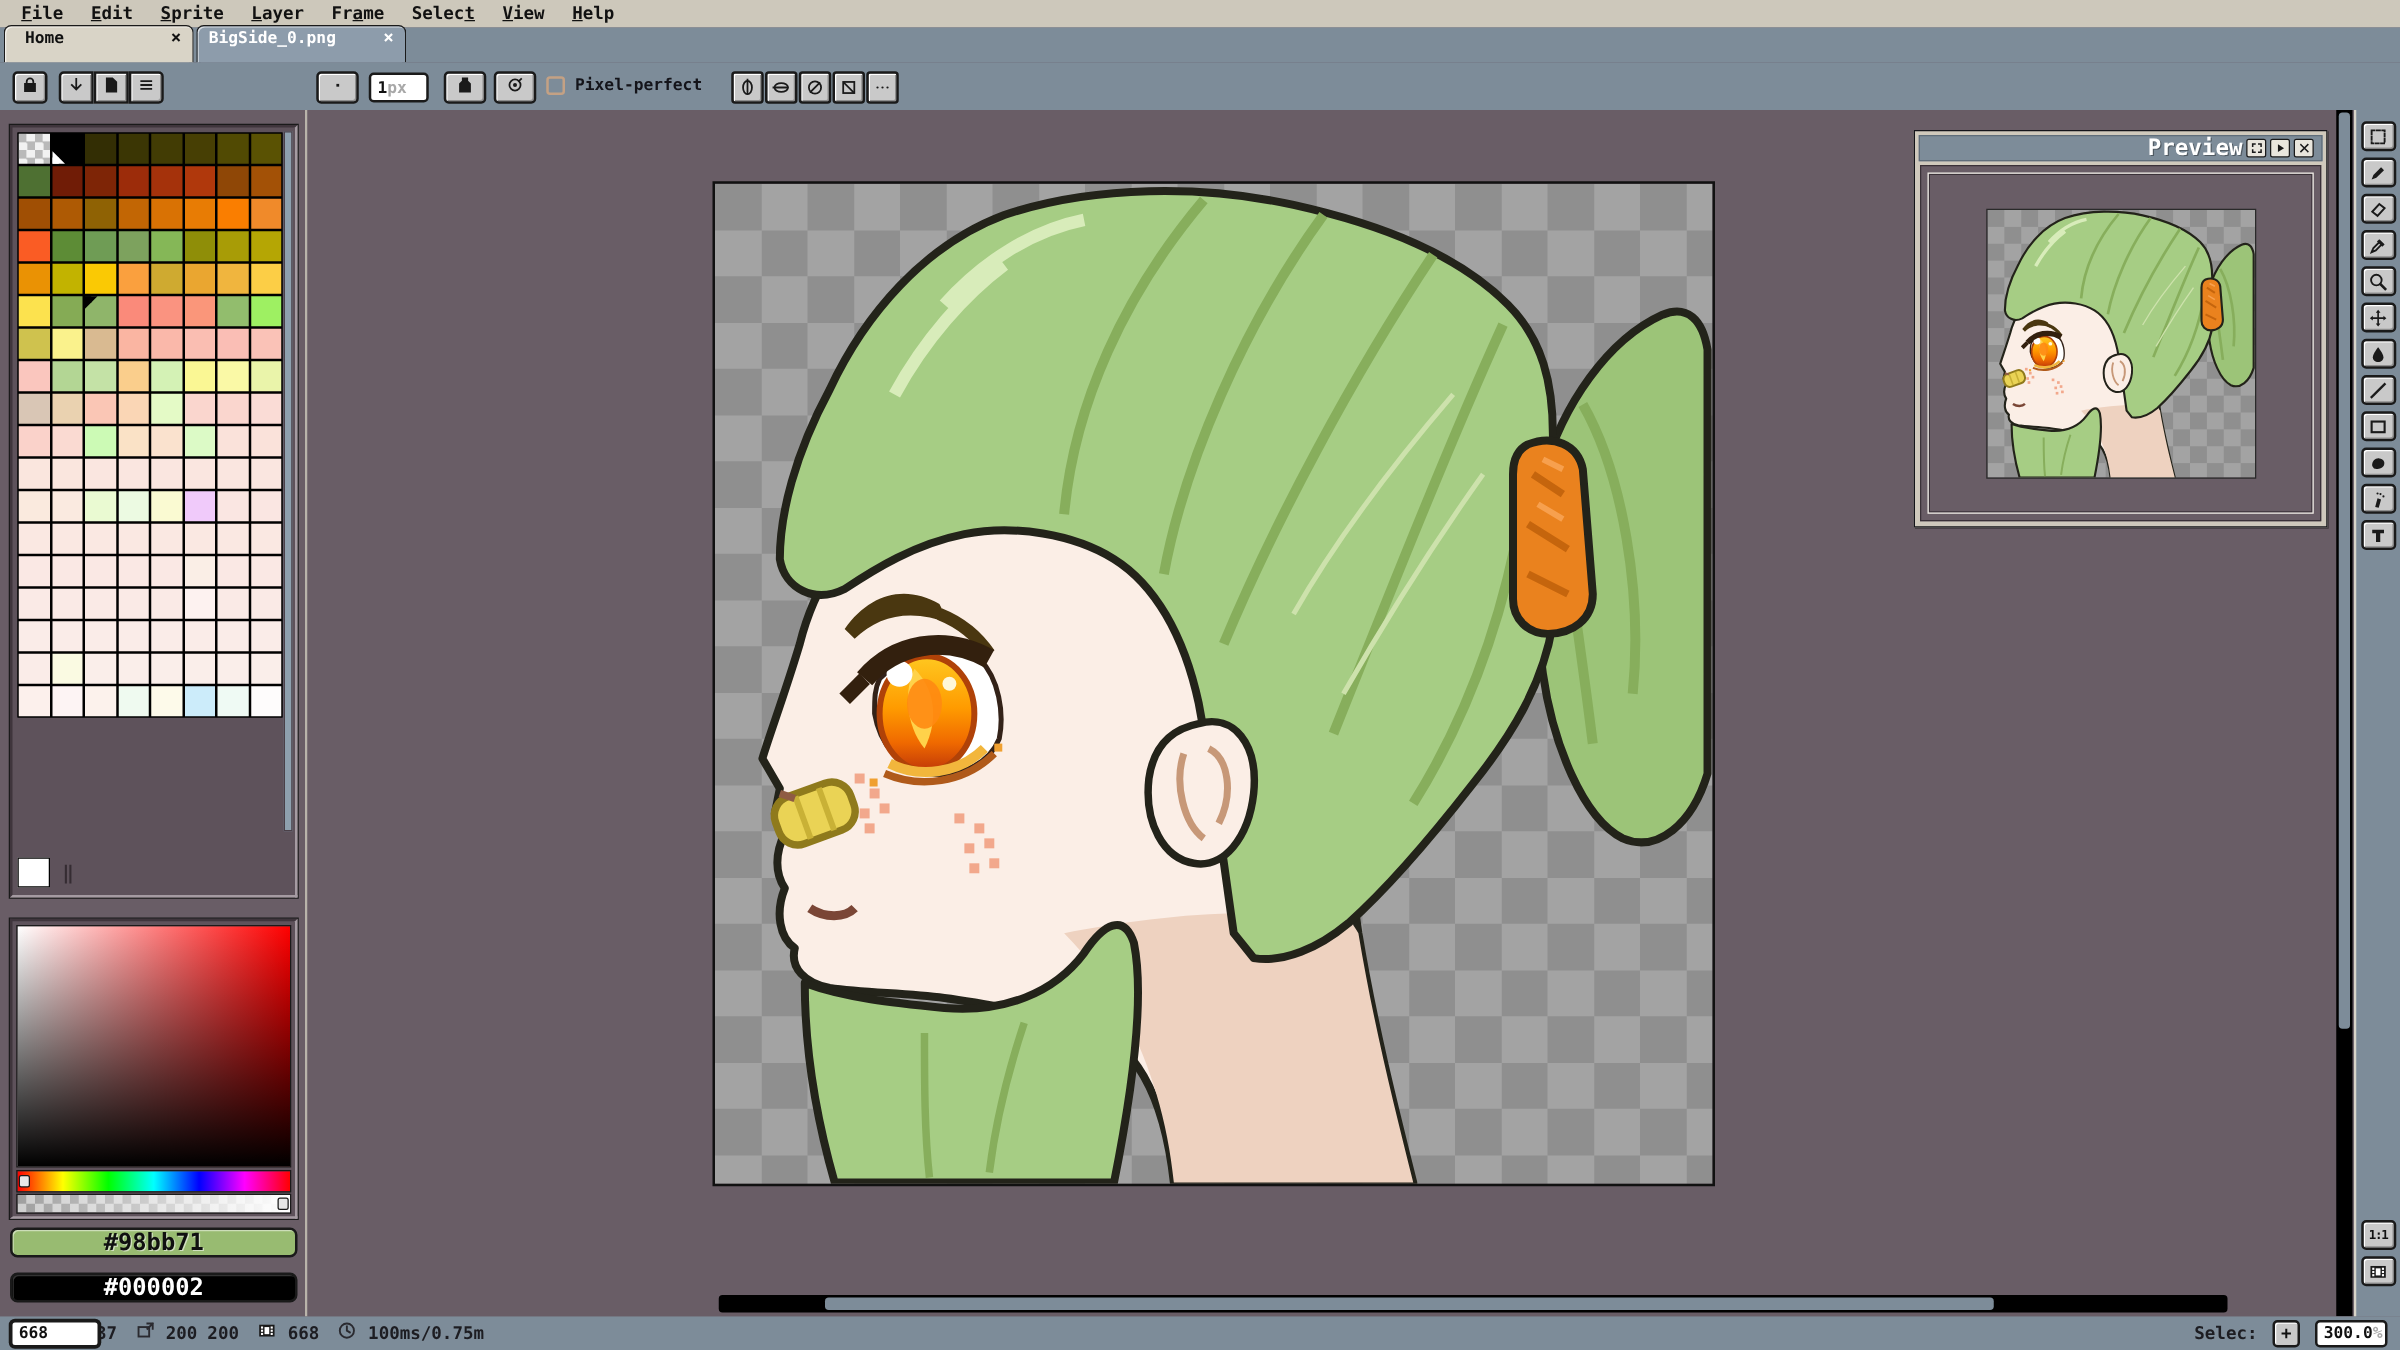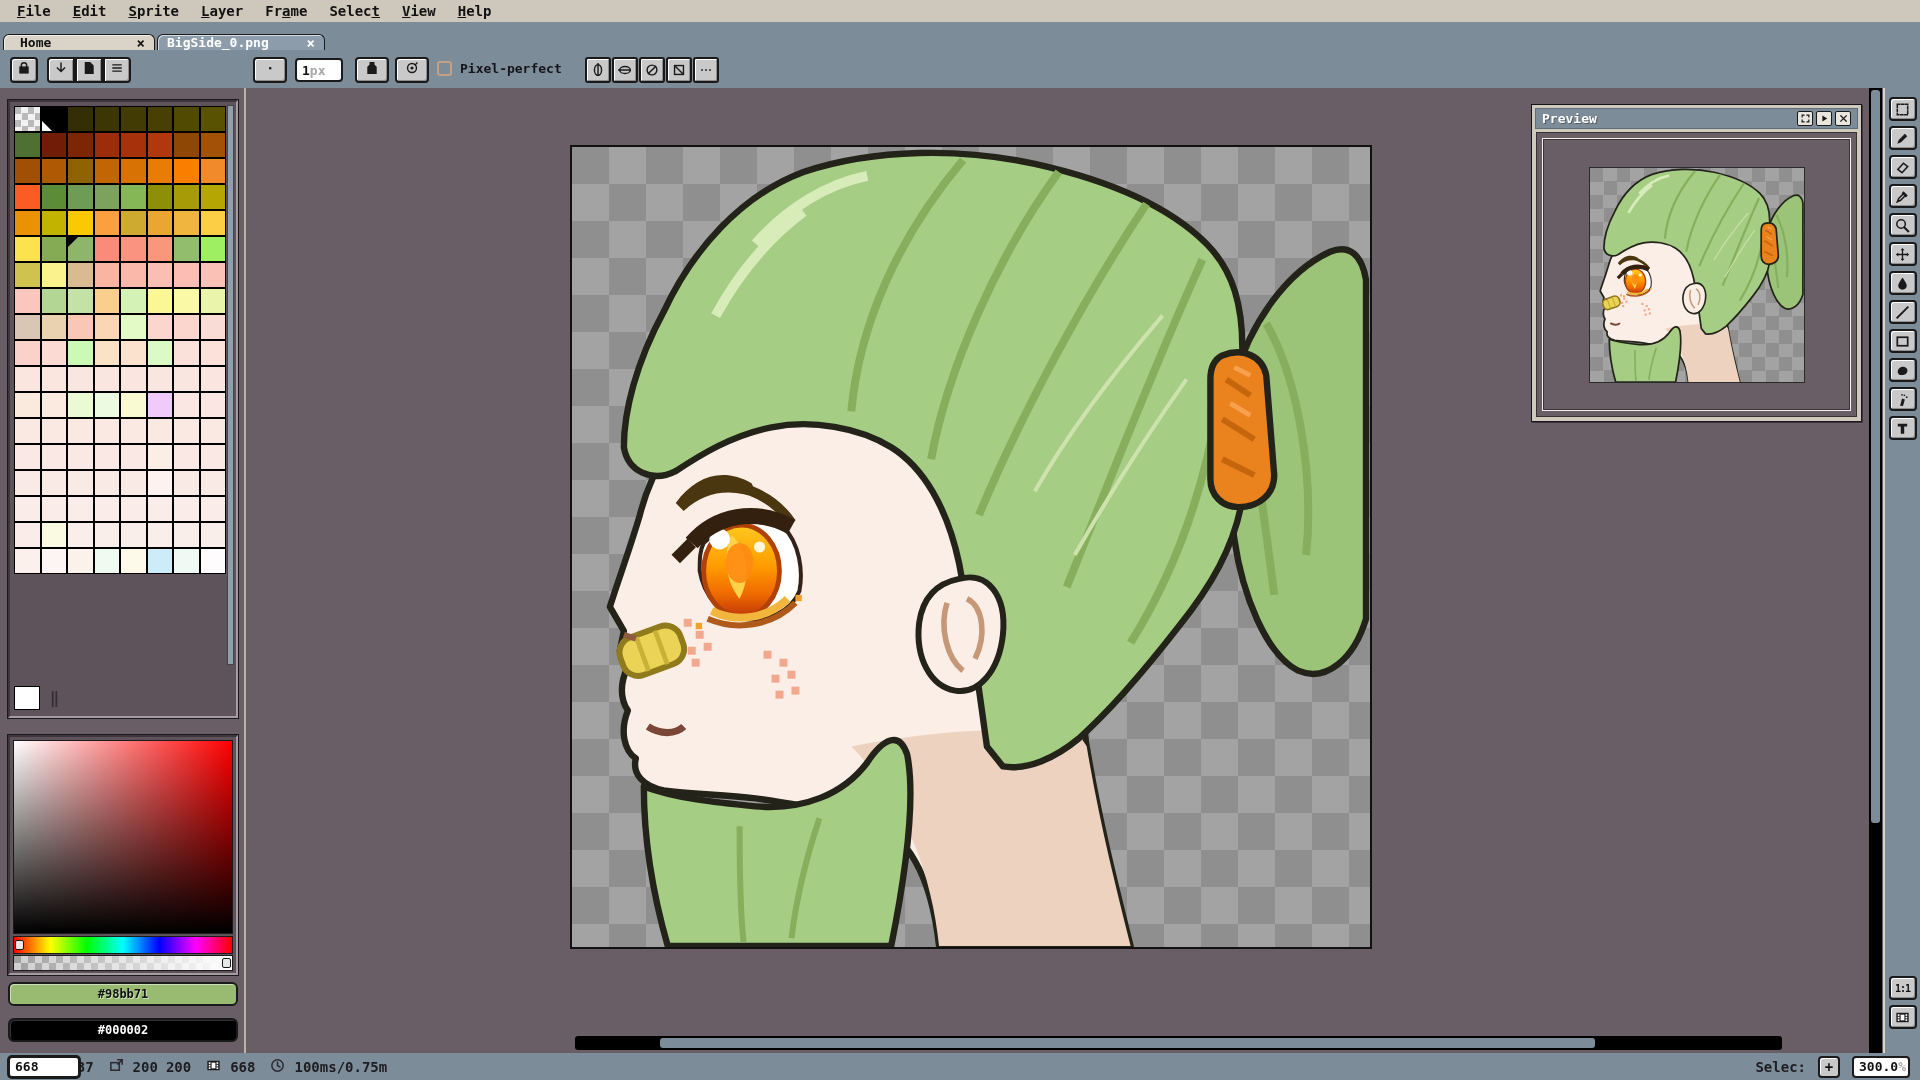--- a/index.html
+++ b/index.html
@@ -7,21 +7,21 @@
   body { font-family:"DejaVu Sans Mono", monospace; font-weight:bold; }
   .app { position:relative; width:1920px; height:1080px; background:#695d66; }
 
   
   .menubar { height:22px; background:#cdc8bb; display:flex; align-items:center; padding-left:6px; }
   .menu-item { font-size:14px; color:#111; padding:0 11px; height:22px; display:flex; align-items:center; cursor:default; }
   .menu-item u { text-decoration:underline; }
 
   
   .tabbar { height:28px; background:#7d8c99; display:flex; align-items:flex-end; padding-left:3px; }
-  .tab { height:16px; display:flex; align-items:flex-start; gap:7px; padding:0 9px; border:1px solid #1a1a1a; border-bottom:none; border-radius:6px 6px 0 0; margin-right:2px; box-shadow:inset 1px 1px 0 rgba(255,255,255,.65); }
+  .tab { height:30px; display:flex; align-items:flex-end; gap:7px; padding:12px 9px; border:1px solid #1a1a1a; border-bottom:none; border-radius:6px 6px 0 0; margin-right:2px; box-shadow:inset 1px 1px 0 rgba(255,255,255,.65); }
   .tab.home { background:#d9d4c7; color:#111; width:152px; }
   .tab.active { background:#8d9cab; color:#fff; width:168px; }
   .tab .tab-label { font-size:13px; flex:1; }
   .tab .tab-close { font-size:14px; cursor:pointer; }
   .tab.home .icn { stroke:#1a1a1a; }
   .tab.active .tab-close { color:#fff; }
 
   
   .ctxbar { position:relative; height:38px; background:#7d8c99; }
   .cbtn { position:absolute; top:7px; height:26px; background:#c9c9c9; border:2px solid #1a1a1a; border-radius:4px; box-shadow:inset 1px 1px 0 #fff, inset -1px -1px 0 #8f8f8f; display:flex; align-items:center; justify-content:center; }
@@ -48,38 +48,38 @@
   .pal-sep { color:#352c32; font-size:15px; }
   .pal-scroll { position:absolute; right:2px; top:3px; width:7px; height:560px; background:#8ea0ae; border:1px solid #4a4048; }
 
   .picker-frame { top:647px; height:240px; }
   .sv-box { position:absolute; left:3px; top:3px; width:220px; height:194px; background:linear-gradient(to bottom, rgba(0,0,0,0), #000), linear-gradient(to right, #fff, #f00); border:1px solid #1a1a1a; }
   .hue-bar { position:absolute; left:3px; top:199px; width:220px; height:18px; background:linear-gradient(to right,#f00,#ff0,#0f0,#0ff,#00f,#f0f,#f00); border:1px solid #1a1a1a; }
   .hue-marker { position:absolute; left:1px; top:3px; width:9px; height:10px; background:#e8e8e8; border:1px solid #1a1a1a; border-radius:2px; }
   .alpha-bar { position:absolute; left:3px; top:218px; width:220px; height:16px; border:1px solid #1a1a1a; background:linear-gradient(to right, rgba(255,255,255,0), #fff), conic-gradient(#cfcfcf 25%, #9f9f9f 0 50%, #cfcfcf 0 75%, #9f9f9f 0); background-size:100% 100%, 14px 14px; }
   .alpha-marker { position:absolute; right:1px; top:2px; width:9px; height:10px; background:#e8e8e8; border:1px solid #1a1a1a; border-radius:2px; }
 
-  .color-btn { position:absolute; left:8px; width:230px; height:24px; border:2px solid #1a1a1a; border-radius:6px; display:flex; align-items:center; justify-content:center; font-size:12px; box-shadow:inset 1px 1px 0 rgba(255,255,255,.5); }
+  .color-btn { position:absolute; left:8px; width:230px; height:24px; border:2px solid #1a1a1a; border-radius:6px; display:flex; align-items:center; justify-content:center; font-size:19px; box-shadow:inset 1px 1px 0 rgba(255,255,255,.5); }
   .fg-btn { top:894px; background:#98bb71; color:#101010; text-shadow:1px 1px 0 rgba(255,255,255,.55); }
   .bg-btn { top:930px; background:#000; color:#fff; box-shadow:inset 1px 1px 0 rgba(255,255,255,.2); }
 
   
   .canvas-area { position:relative; flex:1; background:#695d66; overflow:hidden; }
   .canvas { position:absolute; left:324px; top:57px; width:802px; height:804px; border:2px solid #111; background:conic-gradient(#a3a3a3 25%, #8f8f8f 0 50%, #a3a3a3 0 75%, #8f8f8f 0); background-size:74px 74px; }
   .canvas svg { width:100%; height:100%; display:block; }
 
   .hscroll { position:absolute; left:329px; top:948px; width:1207px; height:14px; background:#000; border-radius:3px; }
   .hscroll .thumb { position:absolute; left:85px; top:2px; width:935px; height:10px; background:#7d8c99; border-radius:3px; }
   .vscroll { position:absolute; right:1px; top:0; width:13px; height:965px; background:#000; }
   .vscroll .thumb { position:absolute; left:2px; top:2px; width:9px; height:733px; background:#7d8c99; border-radius:3px; }
 
   
   .preview-panel { position:absolute; left:1285px; top:16px; width:331px; height:318px; background:#cfc9bc; border:1px solid #14141a; box-shadow:1px 1px 0 rgba(0,0,0,.4); }
   .preview-title { position:absolute; left:3px; right:3px; top:3px; height:21px; background:#7d8c99; display:flex; align-items:center; padding:0 6px; border:1px solid #5f6d7a; }
-  .preview-title .ttl { color:#fff; font-size:13px; flex:1; text-shadow:1px 1px 0 rgba(0,0,0,.35); }
+  .preview-title .ttl { color:#fff; font-size:18px; flex:1; text-shadow:1px 1px 0 rgba(0,0,0,.35);text-align:right; }
   .pv-btn { width:16px; height:15px; background:#e9e6dd; border:1px solid #1a1a1a; border-radius:2px; margin-left:3px; display:flex; align-items:center; justify-content:center; }
   .pv-btn .icn { width:11px; height:11px; stroke-width:2; }
   .preview-body { position:absolute; left:4px; right:4px; top:27px; bottom:4px; background:#695d66; border:1px solid #3a3138; }
   .preview-imgbox { position:absolute; inset:5px; border:1px solid #f4f1ea; box-shadow:inset 0 0 0 1px #3a3138; display:flex; align-items:center; justify-content:center; }
   .preview-checker { width:216px; height:216px; background:conic-gradient(#a3a3a3 25%, #8f8f8f 0 50%, #a3a3a3 0 75%, #8f8f8f 0); background-size:27px 27px; border:1px solid #2a2a2a; }
   .preview-checker svg { width:100%; height:100%; display:block; }
 
   
   .tools-col { width:37px; background:#7d8c99; border-left:2px solid #d8d4c8; flex:none; display:flex; flex-direction:column; align-items:center; padding-top:9px; }
   .tool-btn { width:28px; height:24px; margin-bottom:5px; background:#c9c9c9; border:2px solid #1a1a1a; border-radius:4px; box-shadow:inset 1px 1px 0 #fff, inset -1px -1px 0 #8f8f8f; display:flex; align-items:center; justify-content:center; flex:none; }

